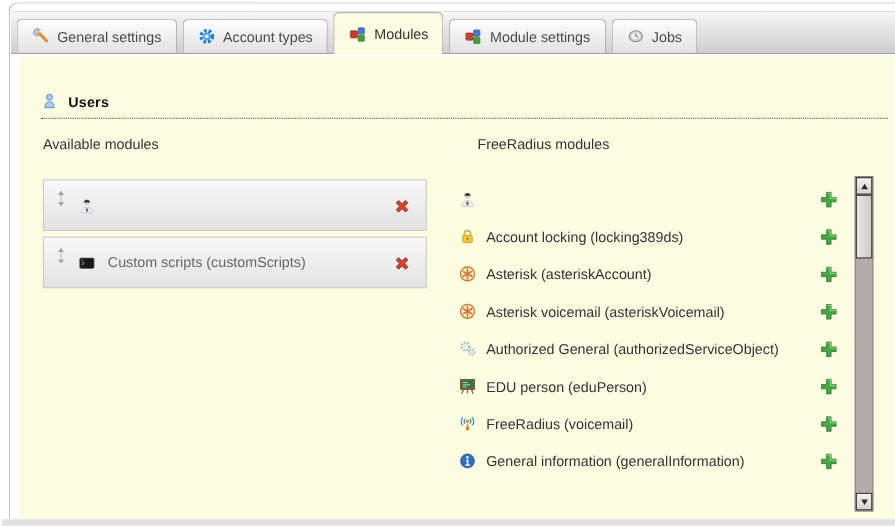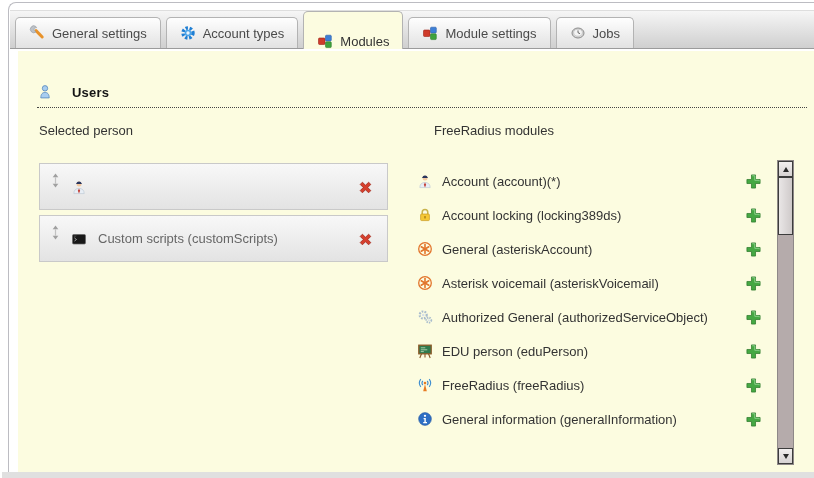--- a/index.html
+++ b/index.html
@@ -15,32 +15,32 @@
   
   .tabstrip { position:absolute; left:1px; top:7px; width:805px; height:39px;
               background:linear-gradient(#f6f6f6,#cfcfcf);
               border-top:1px solid #dedede; border-bottom:1px solid #9b9b9b;
               display:flex; align-items:flex-end; padding-left:5px; }
   .tab { height:31px; margin-right:5px; padding:0 13px; display:flex; align-items:center;
          gap:7px; background:linear-gradient(#fefefe,#e2e2e2);
          border:1px solid #b3b3b3; border-bottom:none; border-radius:5px 5px 0 0;
          font-size:13px; color:#4a4a4a; white-space:nowrap; cursor:pointer; }
   .tab.active { height:38px; margin-bottom:-1px; background:#fcfce0; color:#333;
-                position:relative; z-index:2;align-items:flex-end; }
+                position:relative; z-index:2; }
   .tab-icon { width:16px; height:16px; display:inline-block; }
   .tab-icon svg { display:block; }
 
   
   .content { position:absolute; left:9px; top:48px; width:805px; height:424px;
              background:#fcfce0; }
   .bottom-strip { position:absolute; left:2px; top:472px; width:812px; height:6px;
                   background:#e0e0e0; }
 
   .users-header { position:absolute; left:19px; top:33px; right:16px;
-                  display:flex; align-items:center; gap:19px; padding-bottom:7px;
+                  display:flex; align-items:center; gap:9px; padding-bottom:7px;
                   border-bottom:1px dotted #444; }
   .users-header .hdr-icon { width:16px; height:16px; }
   .users-title { font-size:13px; font-weight:bold; color:#141414; letter-spacing:.2px; }
 
   .col-label { position:absolute; top:72px; font-size:13px; color:#333; }
   .sel-label { left:21px; }
   .avail-label { left:416px; }
 
   
   .sel-list { position:absolute; left:21px; top:112px; width:349px; }
@@ -140,21 +140,21 @@
     <div class="content">
 
       <div class="users-header">
         <span class="hdr-icon"><svg width="16" height="16" viewBox="0 0 16 16">
               <circle cx="8" cy="4.3" r="2.7" fill="#a8cdf0" stroke="#5588bb" stroke-width="0.8"></circle>
               <path d="M3.8 13.9 c0-3.9 1.8-5.5 4.2-5.5 s4.2 1.6 4.2 5.5 z" fill="#a8cdf0" stroke="#5588bb" stroke-width="0.8"></path>
             </svg></span>
         <span class="users-title">Users</span>
       </div>
 
-      <div class="col-label sel-label">Selected person</div>
+      <div class="col-label sel-label">Available modules</div>
       <div class="col-label avail-label">FreeRadius modules</div>
 
       <div class="sel-list">
   <div class="sel-row">
     <span class="drag">
               <svg width="9" height="15" viewBox="0 0 9 15">
                 <path d="M4.5 0.5 L7.3 4.2 H1.7 z" fill="#a0a0a0"></path>
                 <path d="M4.5 14.5 L1.7 10.8 h5.6 z" fill="#a0a0a0"></path>
                 <rect x="3.9" y="4.2" width="1.2" height="6.6" fill="#c2c2c2"></rect>
               </svg>
@@ -201,21 +201,20 @@
       <div class="avail-list">
   <div class="avail-row">
     <span class="mod-icon">
               <svg width="16" height="16" viewBox="0 0 16 16">
                 <path d="M2.8 14.6 c0-3.6 2.3-5.2 5.2-5.2 s5.2 1.6 5.2 5.2 z" fill="#e8eef5" stroke="#b9c4d0" stroke-width="0.6"></path>
                 <path d="M8 9.6 l1.1 2.2 -1.1 2.6 -1.1 -2.6 z" fill="#c23a30"></path>
                 <circle cx="8" cy="4.9" r="2.5" fill="#f3c9a2"></circle>
                 <path d="M5.3 4.4 a2.8 2.5 0 0 1 5.4 0 l0.3 0.6 h-6 z" fill="#27355e"></path>
               </svg>
             </span>
-    <span class="mod-label">Account (account)(*)</span>
     <span class="add-btn">
               <svg width="17" height="17" viewBox="0 0 16 16">
                 <path d="M6.1 1.8 h3.8 v4.3 h4.3 v3.8 h-4.3 v4.3 H6.1 v-4.3 H1.8 V6.1 h4.3 z" fill="#45a843" stroke="#2c7a2b" stroke-width="0.7"></path>
                 <path d="M6.8 2.6 h2.4 v4.3 h4.2 v1" fill="none" stroke="#8cd08a" stroke-width="0.9"></path>
               </svg>
             </span>
   </div>
 
   <div class="avail-row">
     <span class="mod-icon">
@@ -238,21 +237,21 @@
     <span class="mod-icon">
               <svg width="16" height="16" viewBox="0 0 16 16">
                 <circle cx="8" cy="8" r="6.3" fill="none" stroke="#e2752c" stroke-width="1.3"></circle>
                 <g stroke="#e2752c" stroke-width="1.6" stroke-linecap="round">
                   <path d="M8 3.6 V12.4"></path>
                   <path d="M4.2 5.8 l7.6 4.4"></path>
                   <path d="M11.8 5.8 l-7.6 4.4"></path>
                 </g>
               </svg>
             </span>
-    <span class="mod-label">General (asteriskAccount)</span>
+    <span class="mod-label">Asterisk (asteriskAccount)</span>
     <span class="add-btn">
               <svg width="17" height="17" viewBox="0 0 16 16">
                 <path d="M6.1 1.8 h3.8 v4.3 h4.3 v3.8 h-4.3 v4.3 H6.1 v-4.3 H1.8 V6.1 h4.3 z" fill="#45a843" stroke="#2c7a2b" stroke-width="0.7"></path>
                 <path d="M6.8 2.6 h2.4 v4.3 h4.2 v1" fill="none" stroke="#8cd08a" stroke-width="0.9"></path>
               </svg>
             </span>
   </div>
 
   <div class="avail-row">
     <span class="mod-icon">
@@ -312,21 +311,21 @@
 
   <div class="avail-row">
     <span class="mod-icon">
               <svg width="16" height="16" viewBox="0 0 16 16">
                 <path d="M3.8 2.2 a6.2 6.2 0 0 0 0 7.6 M5.8 3.8 a3.5 3.5 0 0 0 0 4.4" fill="none" stroke="#3f8ecf" stroke-width="1.1"></path>
                 <path d="M12.2 2.2 a6.2 6.2 0 0 1 0 7.6 M10.2 3.8 a3.5 3.5 0 0 1 0 4.4" fill="none" stroke="#3f8ecf" stroke-width="1.1"></path>
                 <circle cx="8" cy="6" r="1.3" fill="#e87b22"></circle>
                 <path d="M8 7 L6.2 14.2 h3.6 z" fill="#e87b22"></path>
               </svg>
             </span>
-    <span class="mod-label">FreeRadius (freeRadius)</span>
+    <span class="mod-label">FreeRadius (voicemail)</span>
     <span class="add-btn">
               <svg width="17" height="17" viewBox="0 0 16 16">
                 <path d="M6.1 1.8 h3.8 v4.3 h4.3 v3.8 h-4.3 v4.3 H6.1 v-4.3 H1.8 V6.1 h4.3 z" fill="#45a843" stroke="#2c7a2b" stroke-width="0.7"></path>
                 <path d="M6.8 2.6 h2.4 v4.3 h4.2 v1" fill="none" stroke="#8cd08a" stroke-width="0.9"></path>
               </svg>
             </span>
   </div>
 
   <div class="avail-row">
     <span class="mod-icon">

